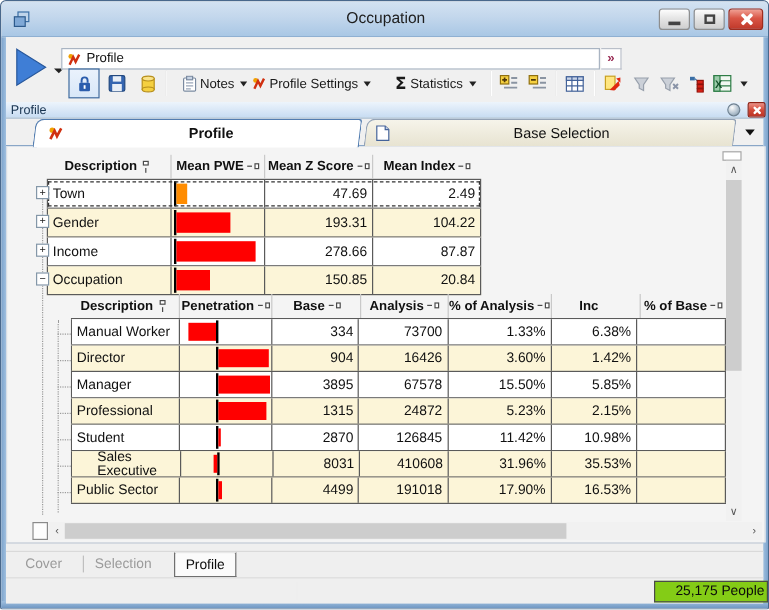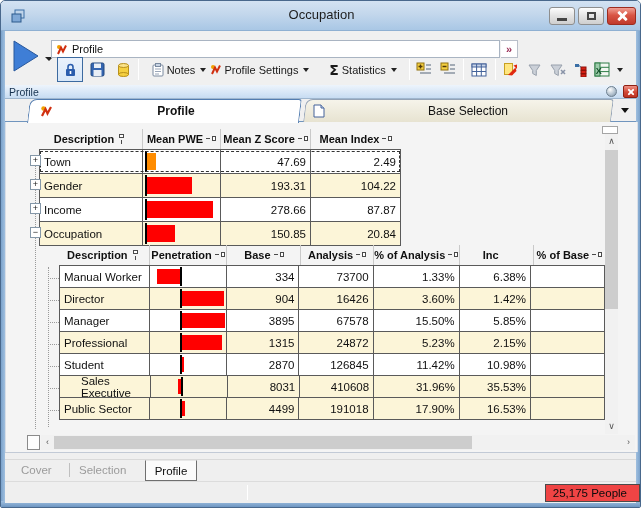--- a/index.html
+++ b/index.html
@@ -96,21 +96,21 @@
   .hthumb{position:absolute;left:13px;top:1px;width:418px;height:13px;background:#CDCDCD;}
   .corner-box{left:26px;top:434px;width:13px;height:15px;background:#FDFDFD;border:1px solid #8A8A8A;}
   .pageline{left:4px;top:451px;right:4px;height:1px;background:#C2CAD6;}
   
   .bottom-tabs{left:4px;top:458px;right:4px;height:22px;background:#EFEFEF;border-top:1px solid #D9D9D9;font-size:11.5px;color:#9B9B9B;}
   .btab-label{position:absolute;top:4px;}
   .btab-sep{position:absolute;top:3px;width:1px;height:14px;background:#BFBFBF;}
   .btab-active{position:absolute;left:140px;top:0px;width:52px;height:21px;background:#FBFBFB;border:1px solid #6F6F6F;border-top:1px solid #E8E8E8;display:flex;align-items:center;justify-content:center;color:#0d0d0d;}
   .statusbar{left:4px;top:480px;right:4px;height:22px;background:#EFEFEF;border-top:1px solid #DCDCDC;}
   .status-sep{position:absolute;left:242px;top:3px;width:1px;height:15px;background:#C3C3C3;border-right:1px solid #fff;}
-  .people-box{position:absolute;left:540px;top:2px;width:95px;height:18px;background:#ef4444;border:1px solid #4A4A4A;display:flex;align-items:center;justify-content:flex-end;padding-right:12px;font-size:11.5px;color:#0b0b0b;}
+  .people-box{position:absolute;left:540px;top:2px;width:95px;height:18px;background:#84cc16;border:1px solid #4A4A4A;display:flex;align-items:center;justify-content:flex-end;padding-right:2px;font-size:11.5px;color:#0b0b0b;}
   svg{display:block;}
 </style>
 </head>
 <body>
 
 <div class="window">
 
   <div class="abs b-left"></div>
   <div class="abs b-right"></div>
   <div class="abs b-bottom"></div>

